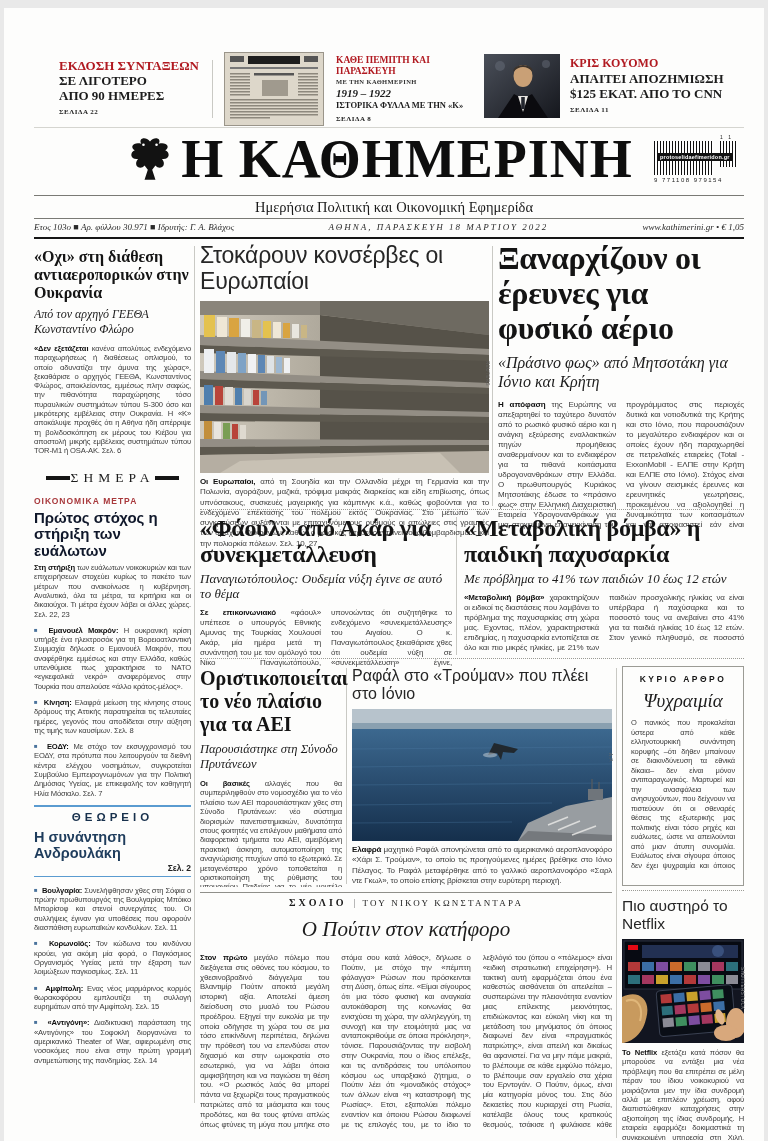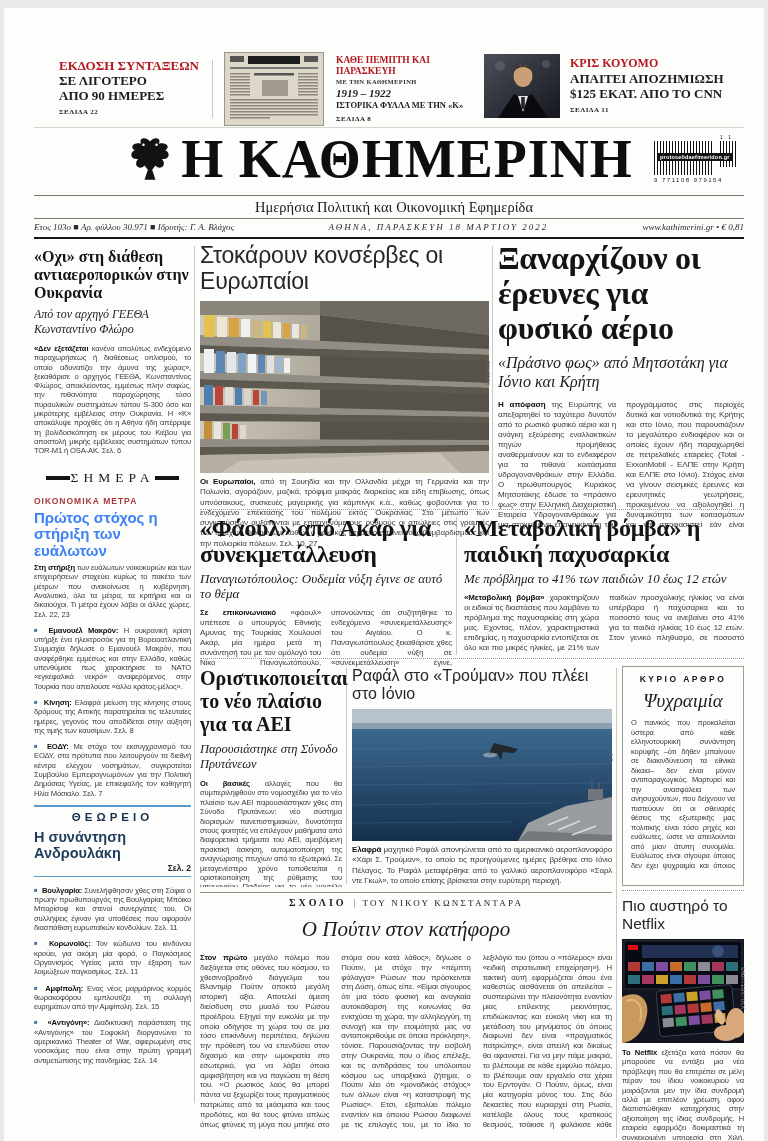--- a/index.html
+++ b/index.html
@@ -48,21 +48,21 @@
 
   
   #col-left { left:30px; top:240px; width:157px; height:858px; overflow:hidden; }
   .sb-t1 { font-size:16px; line-height:18px; }
   .sb-sub { font-size:12px; line-height:15px; margin-top:5px; }
   .sb-body { margin-top:7px; font-size:7.6px; line-height:9.3px; }
   .simera { display:flex; align-items:center; justify-content:center; gap:1px; margin:14px 0 10px; }
   .simera .bar { width:24px; height:4px; background:#151515; }
   .simera .txt { font-size:13.5px; letter-spacing:5px; color:#1c1c1c; font-family:"Liberation Serif",serif; }
   .sb-kick { font-size:8.5px; font-weight:700; letter-spacing:1px; color:#a8393c; margin-bottom:4px; }
-  .sb-navy { font-size:15px; line-height:16.5px; font-weight:700; color:#3b82f6; margin-bottom:4px; }
+  .sb-navy { font-size:15px; line-height:16.5px; font-weight:700; color:#0f172a; margin-bottom:4px; }
   .sb-item { font-size:7.6px; line-height:9.3px; color:#3b3b3b; text-align:justify;
              letter-spacing:-0.15px; margin-bottom:7px; }
   .sb-item .blt { color:#4a739c; font-size:6px; vertical-align:1px; margin-right:2px; }
   .sb-item b { color:#101010; }
   .theoreio { margin:4px 0 9px; }
   .theoreio .tl { height:2px; background:#5a9bd0; }
   .theoreio .lbl { font-size:11.5px; letter-spacing:4px; font-weight:700; color:#17304c;
                    text-align:center; margin:4px 0 6px; }
   .theoreio .tt { font-size:14.5px; line-height:16px; font-weight:700; color:#1e3c5c; }
   .theoreio .pg { text-align:right; font-size:8.5px; font-weight:700; color:#222; margin:2px 0 3px; }
@@ -222,21 +222,21 @@
     <div class="abs bc-num" style="left:0;top:43px;">9 771108 979154</div>
   </div>
 
   <div class="abs hrule" style="left:30px;top:187px;width:710px;background:#7a7a75;"></div>
   <div class="abs" id="mast-sub" style="left:0;top:191px;">Ημερήσια Πολιτική και Οικονομική Εφημερίδα</div>
   <div class="abs hrule" style="left:30px;top:210px;width:710px;background:#7a7a75;"></div>
 
   <div class="abs" style="left:30px;top:214px;width:710px;display:flex;justify-content:space-between;align-items:baseline;">
     <span class="mi">Ετος 103ο ■ Αρ. φύλλου 30.971 ■ Ιδρυτής: Γ. Α. Βλάχος</span>
     <span class="mi center">ΑΘΗΝΑ, ΠΑΡΑΣΚΕΥΗ 18 ΜΑΡΤΙΟΥ 2022</span>
-    <span class="mi">www.kathimerini.gr • € 0,81</span>
+    <span class="mi">www.kathimerini.gr • € 1,05</span>
   </div>
   <div class="abs" id="rule-heavy" style="left:30px;top:229px;width:710px;"></div>
 
   <div class="abs vrule" style="left:190px;top:238px;height:857px;"></div>
   <div class="abs vrule" style="left:488px;top:238px;height:260px;"></div>
   <div class="abs vrule" style="left:452px;top:509px;height:138px;"></div>
   <div class="abs vrule" style="left:342px;top:660px;height:216px;"></div>
   <div class="abs vrule" style="left:612px;top:660px;height:470px;"></div>
   <div class="abs hdot" style="left:196px;top:501px;width:544px;"></div>
   <div class="abs hdot" style="left:196px;top:650px;width:544px;"></div>

